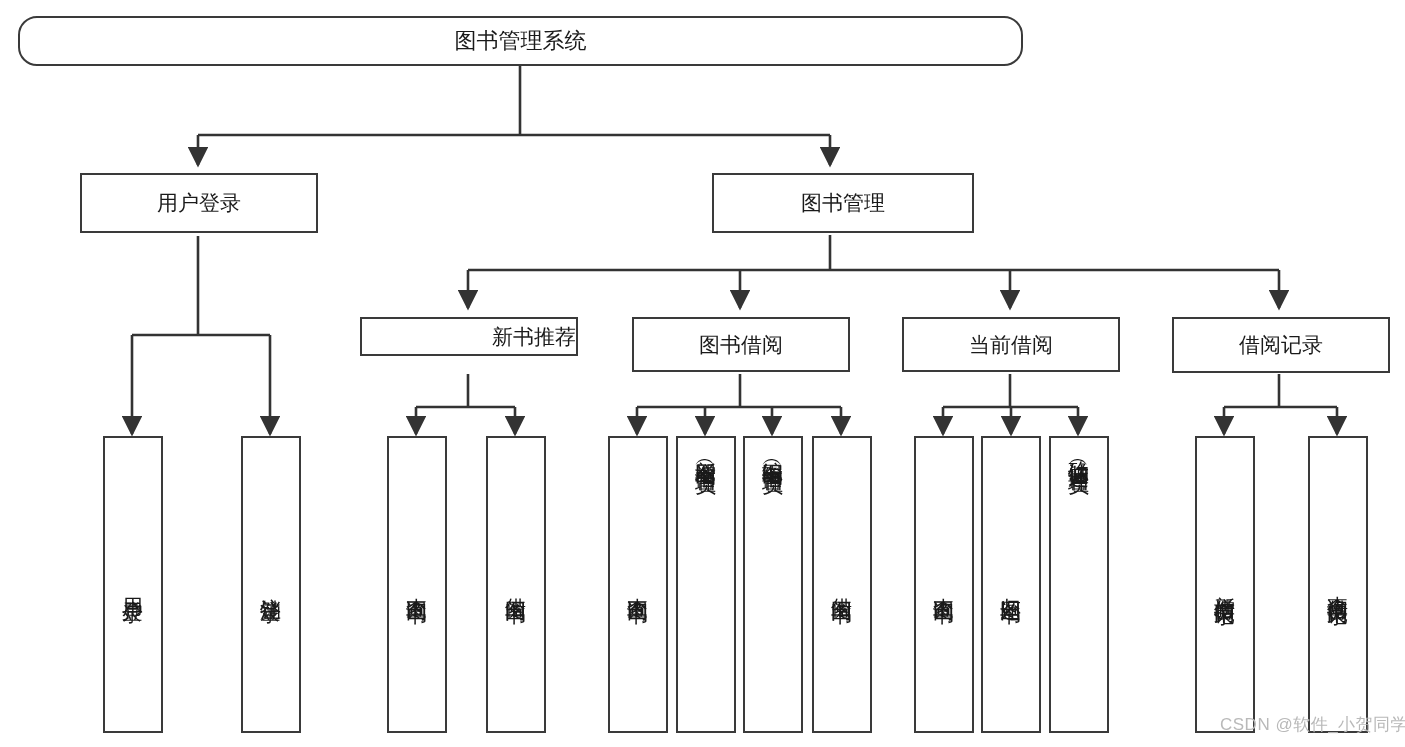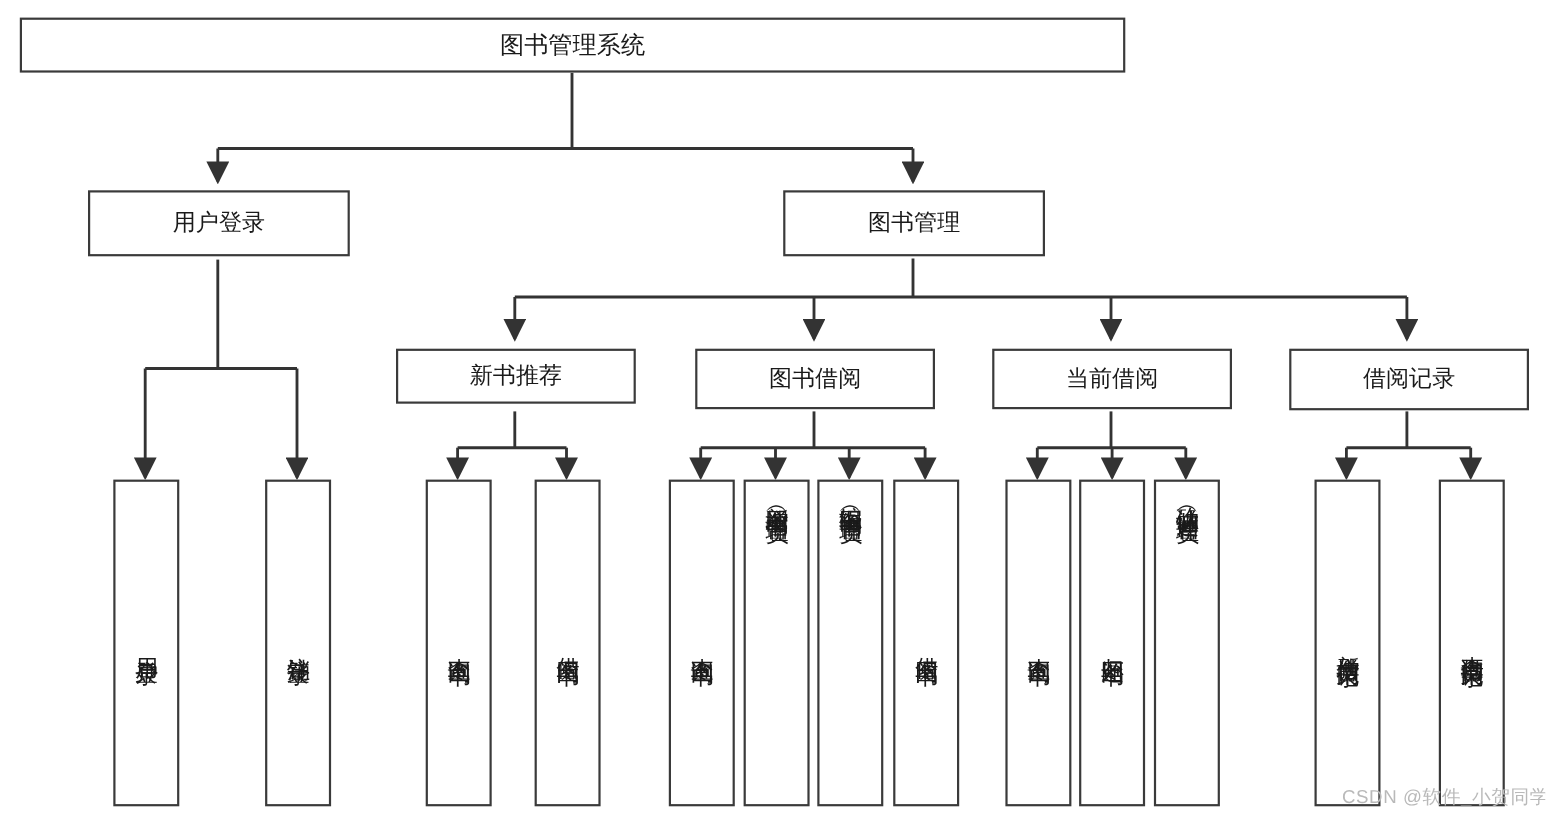--- a/index.html
+++ b/index.html
@@ -33,20 +33,21 @@
     border: 2px solid #3a3a3a;
     display: flex;
     align-items: center;
     justify-content: center;
     color: #1a1a1a;
     line-height: 1.12;
     text-align: center;
   }
   .node.root {
     font-size: 22px;
+    border-radius: 19px;
   }
   .node.level2 {
     font-size: 21px;
   }
   .node.level3 {
     font-size: 21px;
   }
   
   .node.leaf {
     font-size: 21px;
@@ -131,25 +132,25 @@
     </g>
   </svg>
 
   <div class="node root" style="left:18px; top:16px; width:1005px; height:50px;">
     <span>图书管理系统</span>
   </div>
 
   <div class="node level2" style="left:80px; top:173px; width:238px; height:60px;">
     <span>用户登录</span>
   </div>
-  <div class="node level2" style="left:712px; top:173px; width:238px; height:60px;">
+  <div class="node level2" style="left:712px; top:173px; width:262px; height:60px;">
     <span>图书管理</span>
   </div>
 
-  <div class="node level3" style="left:360px; top:317px; width:218px; height:50px;">
+  <div class="node level3" style="left:360px; top:317px; width:218px; height:39px;justify-content:flex-end;">
     <span>新书推荐</span>
   </div>
   <div class="node level3" style="left:902px; top:317px; width:218px; height:55px;">
     <span>当前借阅</span>
   </div>
   <div class="node level3" style="left:632px; top:317px; width:218px; height:55px;">
     <span>图书借阅</span>
   </div>
   <div class="node level3" style="left:1172px; top:317px; width:218px; height:56px;">
     <span>借阅记录</span>

